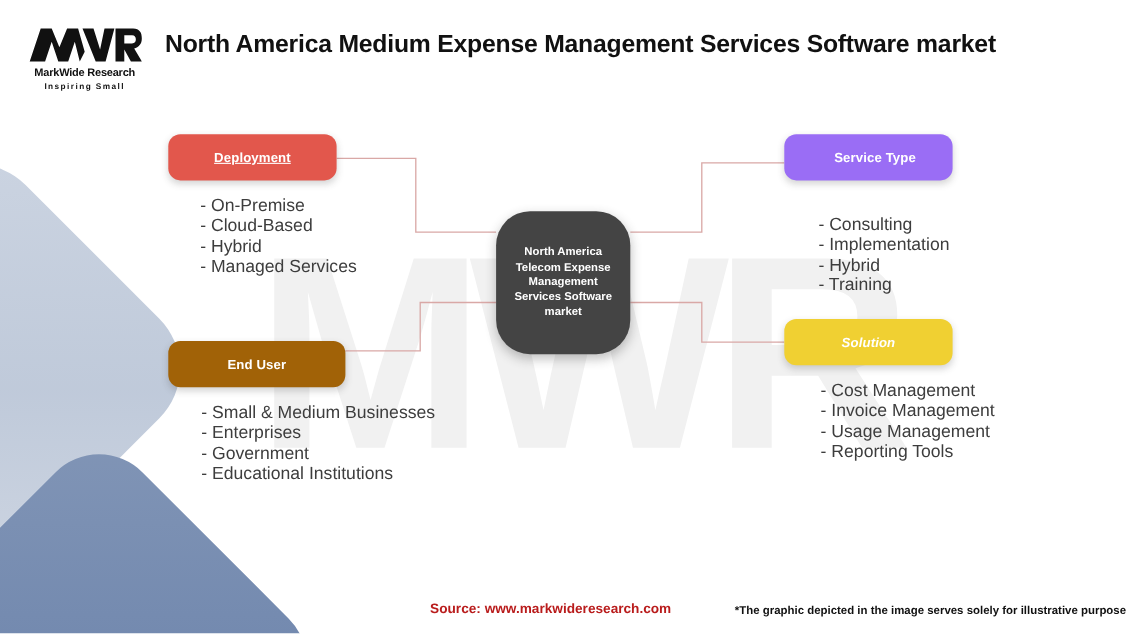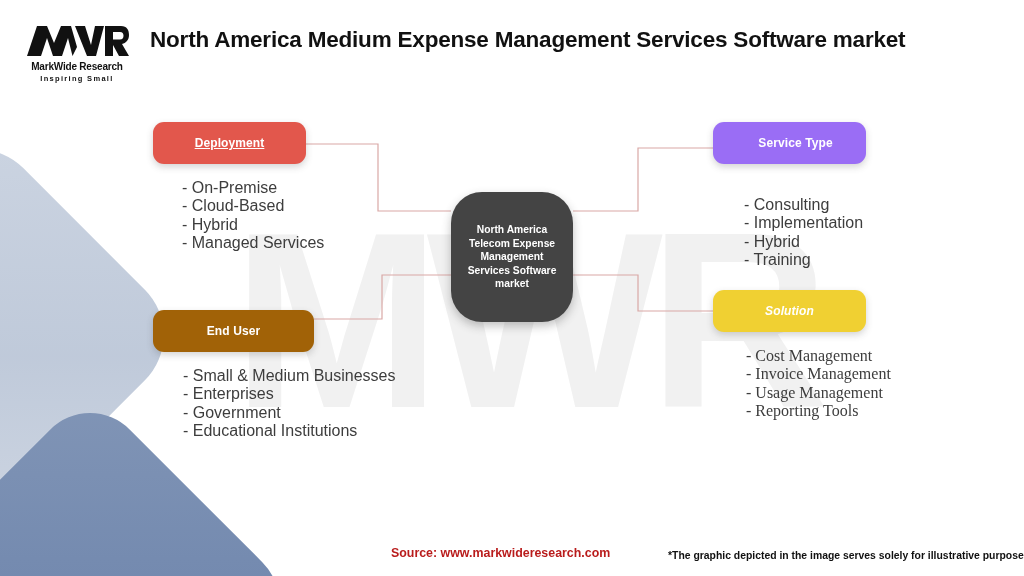--- a/index.html
+++ b/index.html
@@ -150,21 +150,21 @@
   .branch-service { left: 713px; top: 122px; width: 153px; }
   .branch-service .branch-header { background: #9a6df5; padding-left: 12px; }
   .branch-service .branch-list { padding-left: 31px; margin-top: 32px; }
 
   .branch-enduser { left: 153px; top: 298px; width: 161px; }
   .branch-enduser .branch-header { background: #a16207; margin-top: 12px; }
   .branch-enduser .branch-list { padding-left: 30px; }
 
   .branch-solution { left: 713px; top: 290px; width: 153px; }
   .branch-solution .branch-header { background: #f0d032; font-style: italic; }
-  .branch-solution .branch-list { padding-left: 33px; font-family: Liberation Serif, serif; }
+  .branch-solution .branch-list { padding-left: 33px; }
 
   
   .center-node {
     position: absolute;
     left: 451px;
     top: 192px;
     width: 122px;
     height: 130px;
     border-radius: 31px;
     background: #444444;

